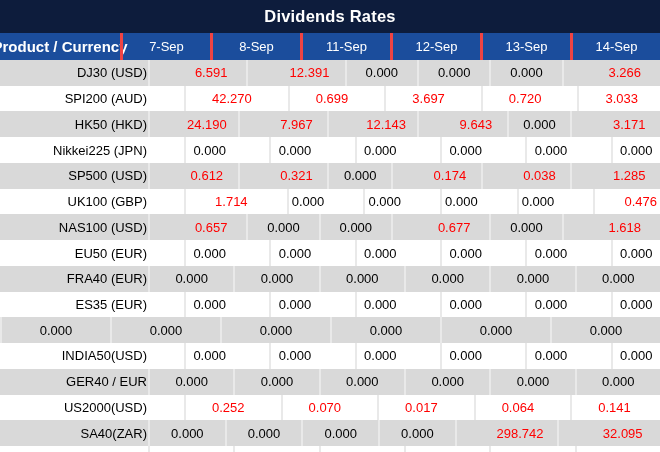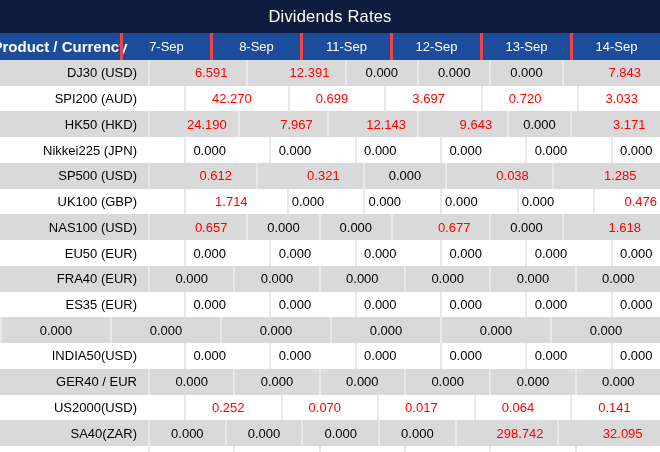--- a/index.html
+++ b/index.html
@@ -24,21 +24,21 @@
     overflow: hidden;
   }
   .title-bar {
     height: 33px;
     flex: none;
     display: flex;
     align-items: center;
     justify-content: center;
     color: #ffffff;
     font-size: 16.5px;
-    font-weight: normal;
+    font-weight: bold;
     letter-spacing: 0.2px;
   }
   .header-row {
     height: 27px;
     flex: none;
     display: flex;
     background: var(--header-bg);
     color: var(--header-text);
     font-size: 13px;
   }
@@ -76,21 +76,21 @@
     align-items: center;
     justify-content: center;
     border-left: 2px solid var(--body-separator);
     white-space: nowrap;
   }
   .cell.product {
     flex: none;
     width: 148px;
     border-left: none;
     justify-content: flex-end;
-    padding-right: 11px;
+    padding-right: 1px;
   }
   .cell.nonzero { color: var(--value-nonzero); padding-left: 26px; }
   .bottom-strip {
     height: 6px;
     flex: none;
     display: flex;
     background: var(--stripe-white);
   }
   .bottom-strip .seg {
     flex: 1;
@@ -113,21 +113,21 @@
       <div class="header-cell">14-Sep</div>
     </div>
   <div class="table-body">
       <div class="row gray">
         <div class="cell product">DJ30 (USD)</div>
         <div class="cell nonzero">6.591</div>
         <div class="cell nonzero">12.391</div>
         <div class="cell">0.000</div>
         <div class="cell">0.000</div>
         <div class="cell">0.000</div>
-        <div class="cell nonzero">7.843</div>
+        <div class="cell nonzero">3.266</div>
       </div>
       <div class="row white">
         <div class="cell product">SPI200 (AUD)</div>
         <div class="cell nonzero">42.270</div>
         <div class="cell nonzero">0.699</div>
         <div class="cell nonzero">3.697</div>
         <div class="cell nonzero">0.720</div>
         <div class="cell nonzero">3.033</div>
         <div class="cell nonzero">1.556</div>
       </div>
@@ -147,20 +147,21 @@
         <div class="cell">0.000</div>
         <div class="cell">0.000</div>
         <div class="cell">0.000</div>
         <div class="cell">0.000</div>
       </div>
       <div class="row gray">
         <div class="cell product">SP500 (USD)</div>
         <div class="cell nonzero">0.612</div>
         <div class="cell nonzero">0.321</div>
         <div class="cell">0.000</div>
+        <div class="cell nonzero">0.174</div>
         <div class="cell nonzero">0.038</div>
         <div class="cell nonzero">1.285</div>
       </div>
       <div class="row white">
         <div class="cell product">UK100 (GBP)</div>
         <div class="cell nonzero">1.714</div>
         <div class="cell">0.000</div>
         <div class="cell">0.000</div>
         <div class="cell">0.000</div>
         <div class="cell">0.000</div>

